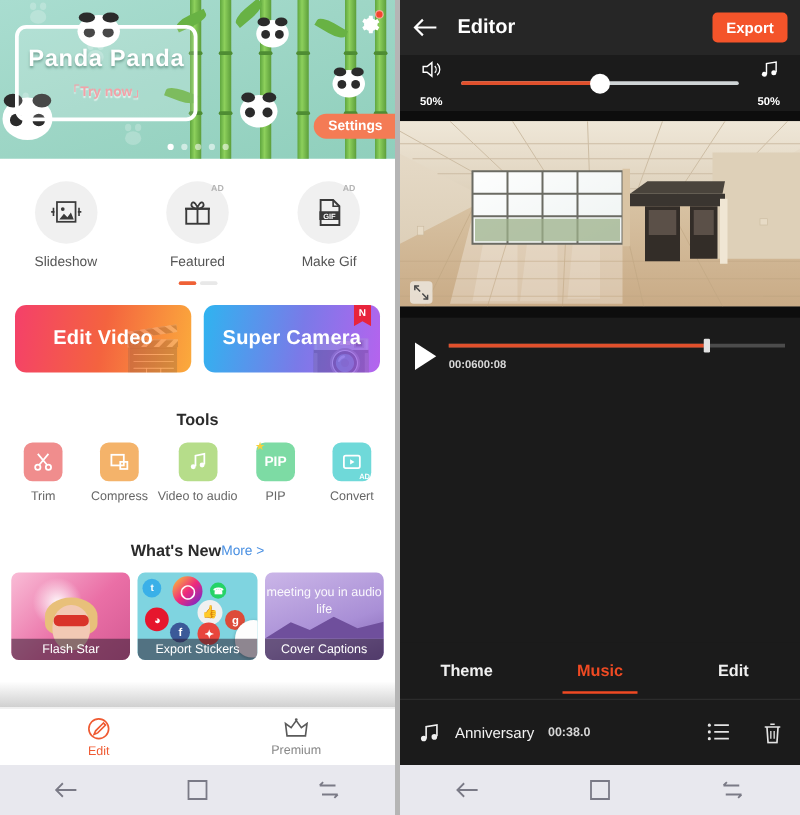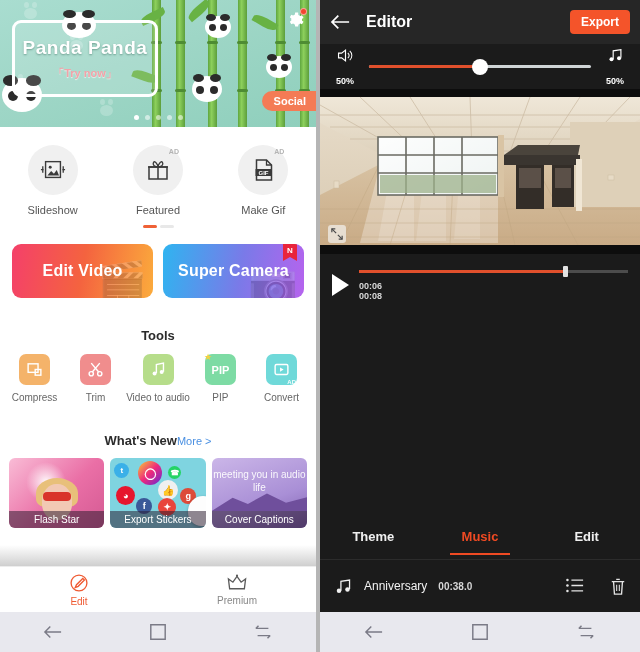--- a/index.html
+++ b/index.html
@@ -244,21 +244,21 @@
   }
   .play-row { height:62px; display:flex; align-items:center; padding:0 12px; gap:10px; flex:none; }
   .play-tri {
     width:0; height:0; border-left:17px solid #fff;
     border-top:11px solid transparent; border-bottom:11px solid transparent;
   }
   .prog-wrap { flex:1; position:relative; }
   .prog-track { position:absolute; left:0; right:0; top:0; height:3px; background:#4c4c4c; }
   .prog-fill  { position:absolute; left:0; top:0; height:3px; width:76%; background:#e1502c; }
   .prog-thumb { position:absolute; left:76%; top:-4px; width:5px; height:11px; background:#e2e2e2; border-radius:1px; }
-  .prog-times { display:flex; justify-content:flex-start; padding-top:11px;flex-direction:column; }
+  .prog-times { display:flex; justify-content:flex-start; padding-top:11px; }
   .prog-times span { color:#d8d8d8; font-size:9px; font-weight:bold; }
   .filler { flex:1; background:#1b1b1b; }
   .ed-tabs {
     height:46px; display:flex; align-items:center; position:relative; flex:none;
     border-bottom:1px solid #2c2c2c;
   }
   .ed-tab {
     flex:1; text-align:center; color:#f0f0f0; font-size:13px; font-weight:bold;
     position:relative; height:100%; display:flex; align-items:center; justify-content:center;
   }
@@ -340,21 +340,21 @@
         <div class="banner-sub">「Try now」</div>
       </div>
 
       <div class="gear-btn">
         <svg width="18" height="18" viewBox="0 0 24 24" class="ico">
           <path fill="#ffffff" d="M12 8.5a3.5 3.5 0 1 0 0 7 3.5 3.5 0 0 0 0-7zm9.4 3.5c0-.5 0-1-.1-1.4l2-1.6-2-3.4-2.4 1a7.6 7.6 0 0 0-2.4-1.4L16.2 2h-4l-.3 2.6c-.9.3-1.7.8-2.4 1.4l-2.4-1-2 3.4 2 1.6a8 8 0 0 0 0 2.8l-2 1.6 2 3.4 2.4-1c.7.6 1.5 1.1 2.4 1.4l.3 2.6h4l.3-2.6c.9-.3 1.7-.8 2.4-1.4l2.4 1 2-3.4-2-1.6c.1-.4.1-.9.1-1.4z"></path>
         </svg>
         <span class="gear-dot"></span>
       </div>
 
-      <div class="sticker-pill">Social</div>
+      <div class="sticker-pill">Settings</div>
 
       <div class="dots">
         <i class="on"></i>
           <i></i>
           <i></i>
           <i></i>
           <i></i>
       </div>
     </div>
 
@@ -416,38 +416,38 @@
       </div>
     </div>
 
     <div class="sec-head">
       <span>Tools</span>
     </div>
 
     <div class="tools-row">
 
       <div class="tool-cell">
-        <div class="tool-tile" style="background:#f4b36a;">
-          <svg width="17" height="17" viewBox="0 0 24 24" class="ico">
-            <rect x="3" y="4" width="14" height="12" fill="none" stroke="#fff" stroke-width="2"></rect>
-            <rect x="13" y="12" width="8" height="8" fill="none" stroke="#fff" stroke-width="2"></rect>
-          </svg>
-        </div>
-        <div class="tool-label">Compress</div>
-      </div>
-
-      <div class="tool-cell">
         <div class="tool-tile" style="background:#f08d8d;">
           <svg width="17" height="17" viewBox="0 0 24 24" class="ico">
             <circle cx="6" cy="18" r="3" fill="none" stroke="#fff" stroke-width="2"></circle>
             <circle cx="18" cy="18" r="3" fill="none" stroke="#fff" stroke-width="2"></circle>
             <path d="M7.5 15.5L18 3M16.5 15.5L6 3" stroke="#fff" stroke-width="2" fill="none"></path>
           </svg>
         </div>
         <div class="tool-label">Trim</div>
+      </div>
+
+      <div class="tool-cell">
+        <div class="tool-tile" style="background:#f4b36a;">
+          <svg width="17" height="17" viewBox="0 0 24 24" class="ico">
+            <rect x="3" y="4" width="14" height="12" fill="none" stroke="#fff" stroke-width="2"></rect>
+            <rect x="13" y="12" width="8" height="8" fill="none" stroke="#fff" stroke-width="2"></rect>
+          </svg>
+        </div>
+        <div class="tool-label">Compress</div>
       </div>
 
       <div class="tool-cell">
         <div class="tool-tile" style="background:#b6dd8a;">
           <svg width="17" height="17" viewBox="0 0 24 24" class="ico">
             <path d="M9 17V5l10-2v12" fill="none" stroke="#fff" stroke-width="2"></path>
             <circle cx="6.5" cy="17.5" r="2.8" fill="#fff"></circle>
             <circle cx="16.5" cy="15.5" r="2.8" fill="#fff"></circle>
           </svg>
         </div>

